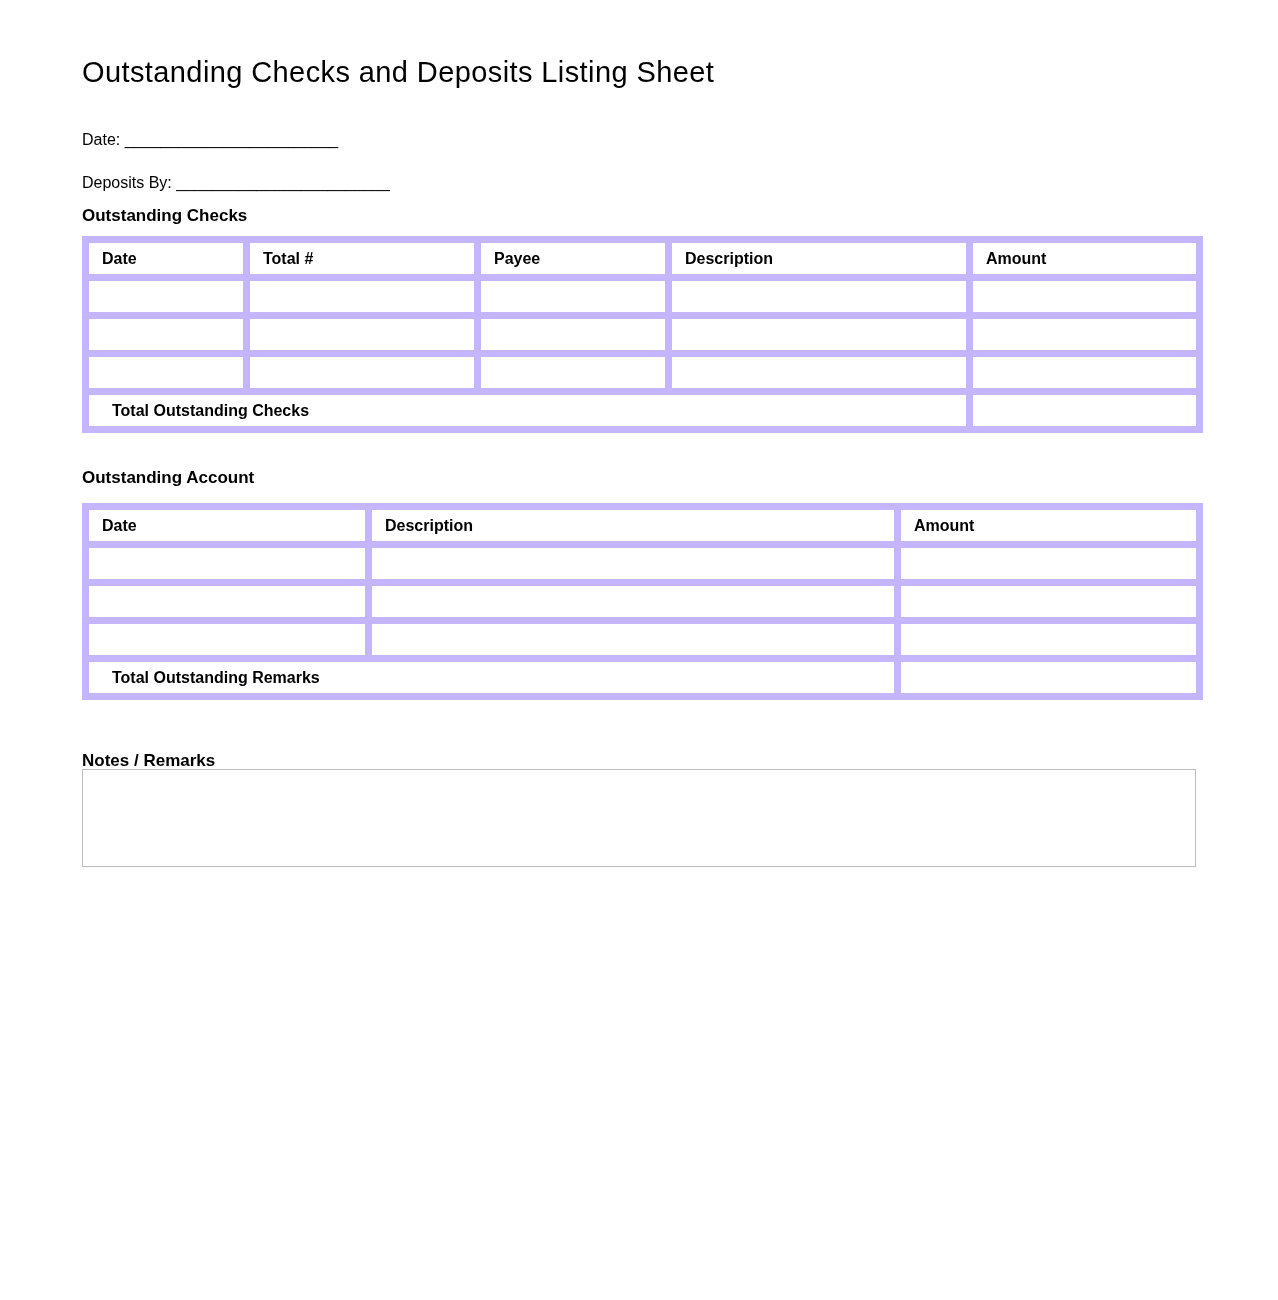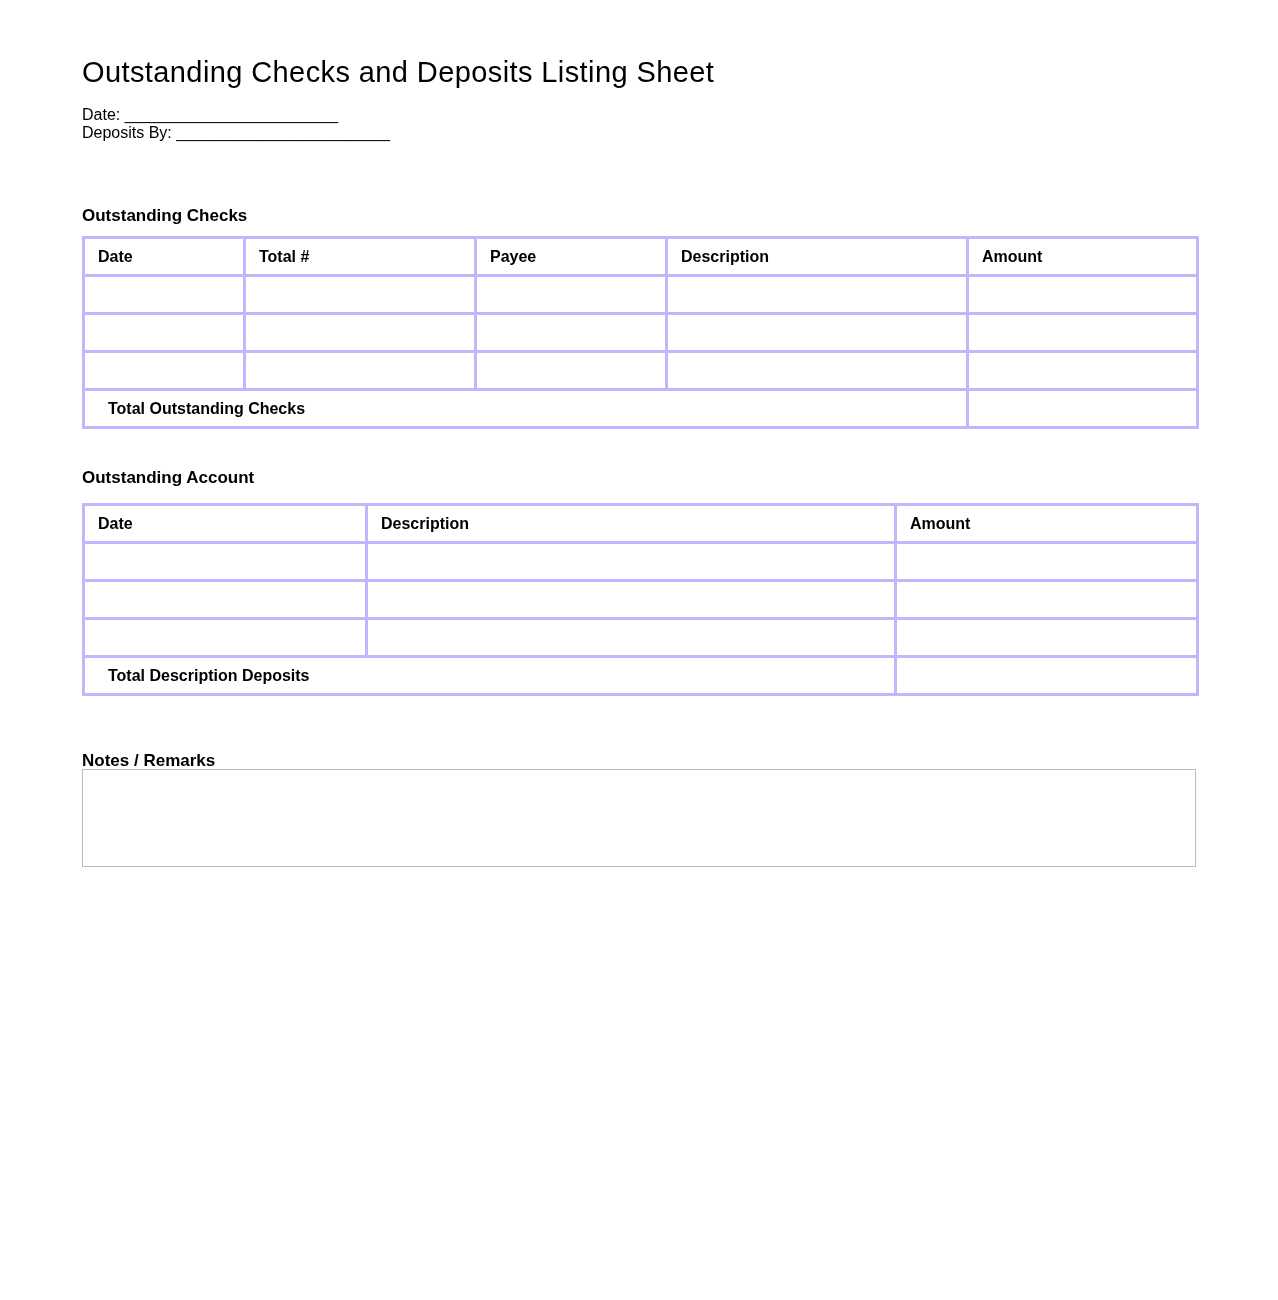--- a/index.html
+++ b/index.html
@@ -11,32 +11,32 @@
       font-family: "Liberation Sans", sans-serif;
       color: #000000;
     }
     .page { position: absolute; left: 82px; top: 0; width: 1114px; }
     .title {
       position: absolute; top: 54px; left: 0;
       font-size: 29px; font-weight: normal; letter-spacing: 0.4px;
       line-height: 36px; white-space: nowrap;
     }
     .meta { position: absolute; top: 106px; left: 0; font-size: 16px; line-height: 18px; }
-    .meta-line { white-space: nowrap; }
+    .meta-line { white-space: nowrap; margin-top: 25px; }
     .section-heading {
       position: absolute; left: 0;
       font-size: 17px; font-weight: bold; line-height: 20px; white-space: nowrap;
     }
     table.grid {
       position: absolute; left: 0; width: 1114px;
       border-collapse: collapse; table-layout: fixed;
       font-size: 16px;
     }
     table.grid td, table.grid th {
-      border: 3px solid #c4b5fd;
+      border: 7px solid #c4b5fd;
       height: 38px;
       padding: 0 13px;
       text-align: left;
       vertical-align: middle;
       font-weight: normal;
     }
     table.grid th { font-weight: bold; }
     table.grid tr.total-row td { border-top: 2px solid #b5b5b5; }
     table.grid td.total-label { font-weight: bold; padding-left: 23px; }
     .notes-box {
@@ -136,21 +136,21 @@
         <td></td>
         <td></td>
         <td></td>
       </tr>
       <tr>
         <td></td>
         <td></td>
         <td></td>
       </tr>
       <tr class="total-row">
-        <td class="total-label" colspan="2">Total Description Deposits</td>
+        <td class="total-label" colspan="2">Total Outstanding Remarks</td>
         <td></td>
       </tr>
     </tbody>
   </table>
 
   <h2 class="section-heading" style="top:734px;margin-top:17px;">Notes / Remarks</h2>
   <div class="notes-box"></div>
 
 </div>
 

